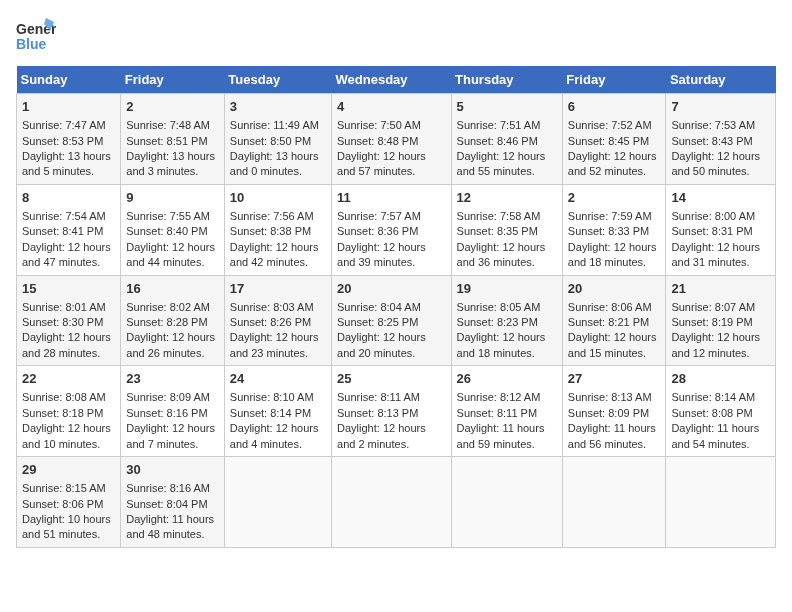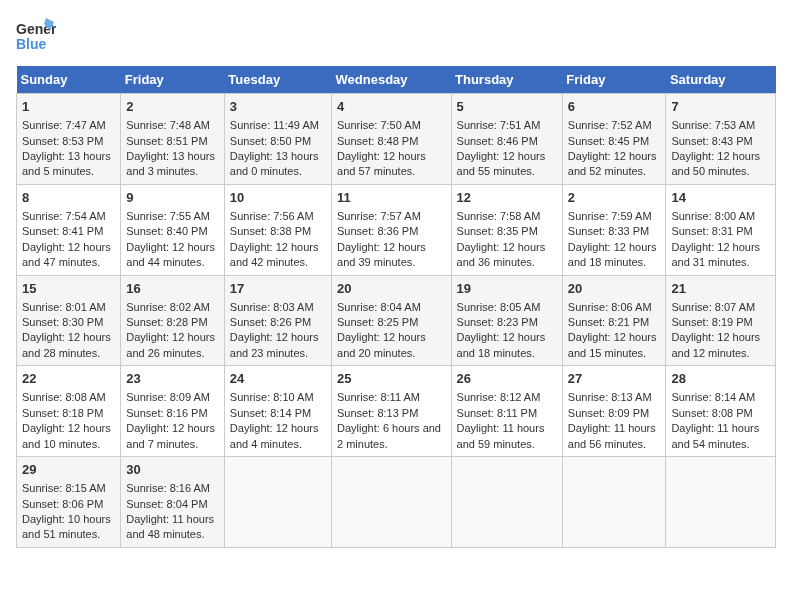--- a/index.html
+++ b/index.html
@@ -128,21 +128,21 @@
         <td><span class="day-num">17</span><span>Sunrise: 8:03 AM</span><br><span>Sunset: 8:26 PM</span><br><span>Daylight: 12 hours and 23 minutes.</span></td>
         <td><span class="day-num">20</span><span>Sunrise: 8:04 AM</span><br><span>Sunset: 8:25 PM</span><br><span>Daylight: 12 hours and 20 minutes.</span></td>
         <td><span class="day-num">19</span><span>Sunrise: 8:05 AM</span><br><span>Sunset: 8:23 PM</span><br><span>Daylight: 12 hours and 18 minutes.</span></td>
         <td><span class="day-num">20</span><span>Sunrise: 8:06 AM</span><br><span>Sunset: 8:21 PM</span><br><span>Daylight: 12 hours and 15 minutes.</span></td>
         <td><span class="day-num">21</span><span>Sunrise: 8:07 AM</span><br><span>Sunset: 8:19 PM</span><br><span>Daylight: 12 hours and 12 minutes.</span></td>
       </tr>
       <tr>
         <td><span class="day-num">22</span><span>Sunrise: 8:08 AM</span><br><span>Sunset: 8:18 PM</span><br><span>Daylight: 12 hours and 10 minutes.</span></td>
         <td><span class="day-num">23</span><span>Sunrise: 8:09 AM</span><br><span>Sunset: 8:16 PM</span><br><span>Daylight: 12 hours and 7 minutes.</span></td>
         <td><span class="day-num">24</span><span>Sunrise: 8:10 AM</span><br><span>Sunset: 8:14 PM</span><br><span>Daylight: 12 hours and 4 minutes.</span></td>
-        <td><span class="day-num">25</span><span>Sunrise: 8:11 AM</span><br><span>Sunset: 8:13 PM</span><br><span>Daylight: 6 hours and 2 minutes.</span></td>
+        <td><span class="day-num">25</span><span>Sunrise: 8:11 AM</span><br><span>Sunset: 8:13 PM</span><br><span>Daylight: 12 hours and 2 minutes.</span></td>
         <td><span class="day-num">26</span><span>Sunrise: 8:12 AM</span><br><span>Sunset: 8:11 PM</span><br><span>Daylight: 11 hours and 59 minutes.</span></td>
         <td><span class="day-num">27</span><span>Sunrise: 8:13 AM</span><br><span>Sunset: 8:09 PM</span><br><span>Daylight: 11 hours and 56 minutes.</span></td>
         <td><span class="day-num">28</span><span>Sunrise: 8:14 AM</span><br><span>Sunset: 8:08 PM</span><br><span>Daylight: 11 hours and 54 minutes.</span></td>
       </tr>
       <tr>
         <td><span class="day-num">29</span><span>Sunrise: 8:15 AM</span><br><span>Sunset: 8:06 PM</span><br><span>Daylight: 10 hours and 51 minutes.</span></td>
         <td><span class="day-num">30</span><span>Sunrise: 8:16 AM</span><br><span>Sunset: 8:04 PM</span><br><span>Daylight: 11 hours and 48 minutes.</span></td>
         <td class="empty-cell">&nbsp;</td>
         <td class="empty-cell">&nbsp;</td>
         <td class="empty-cell">&nbsp;</td>

